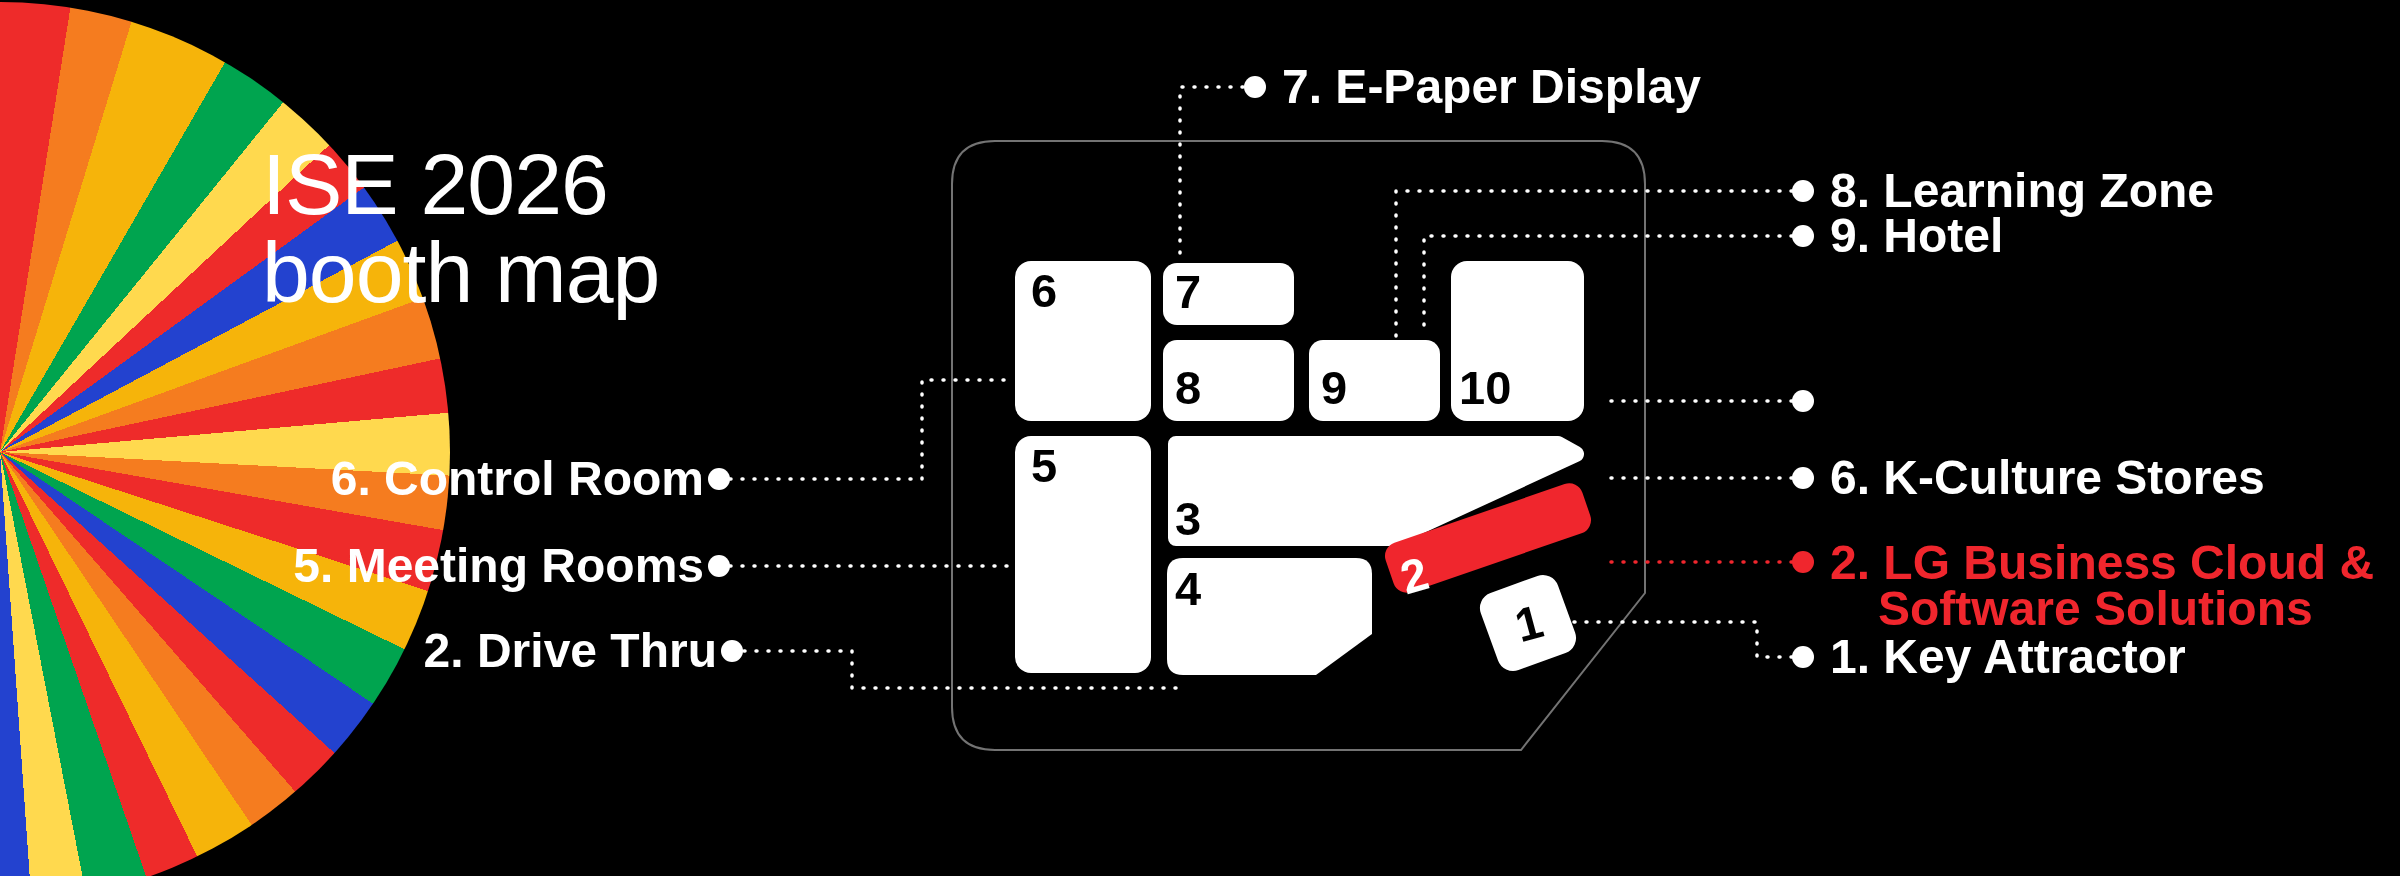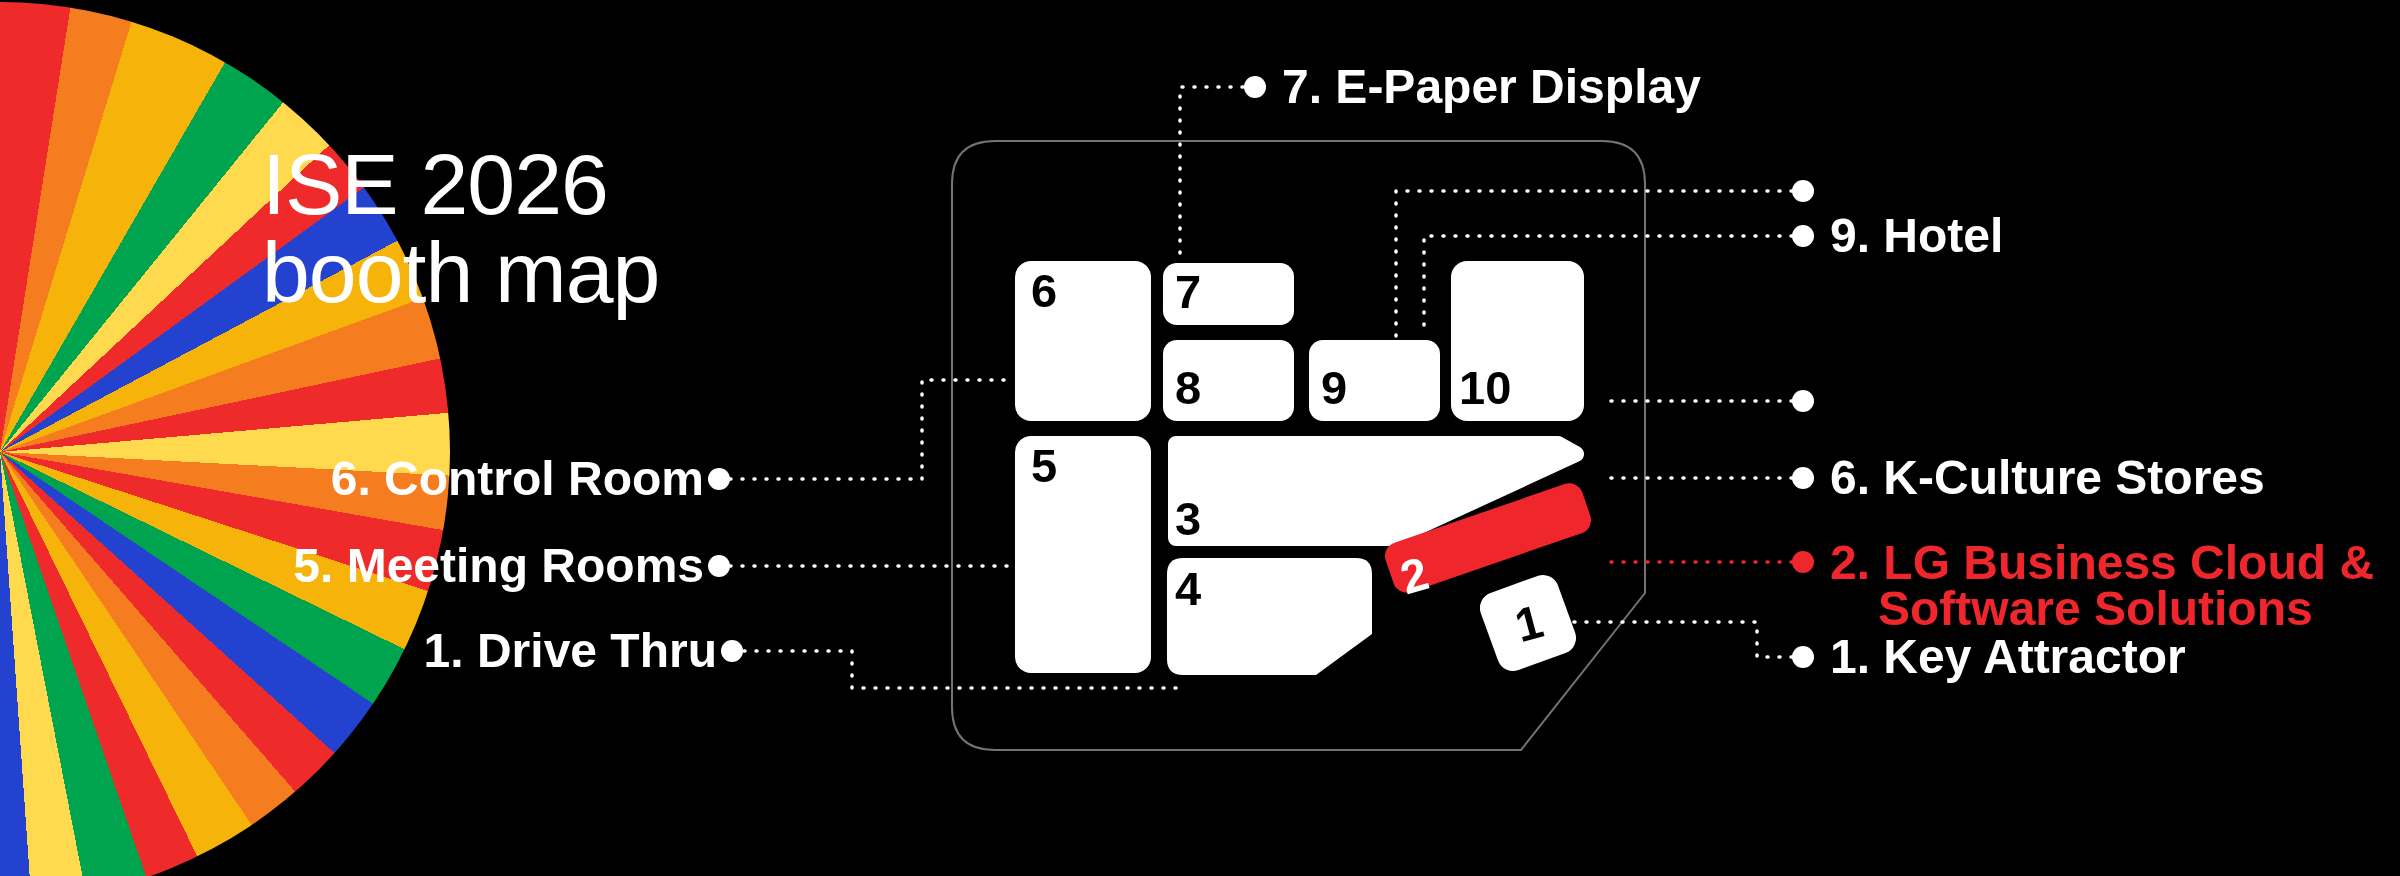--- a/index.html
+++ b/index.html
@@ -91,27 +91,28 @@
     <circle class="dot" cx="732" cy="651" r="11"></circle>
     <circle class="dot" cx="1803" cy="191" r="11"></circle>
     <circle class="dot" cx="1803" cy="236" r="11"></circle>
     <circle class="dot" cx="1803" cy="401" r="11"></circle>
     <circle class="dot" cx="1803" cy="478" r="11"></circle>
     <circle class="dot dot-red" cx="1803" cy="562" r="11"></circle>
     <circle class="dot" cx="1803" cy="657" r="11"></circle>
   </svg>
 
   <div class="lbl" style="left:1282px;top:61px;">7. E-Paper Display</div>
+  <div class="lbl" style="left:1830px;top:165px;">8. Learning Zone</div>
   <div class="lbl" style="left:1830px;top:210px;">9. Hotel</div>
   <div class="lbl" style="left:1830px;top:452px;">6. K-Culture Stores</div>
 
   <div class="lbl lbl-red" style="left:1830px;top:540px;">
     <span>2. LG Business Cloud &amp;</span>
     <span class="indent">Software Solutions</span>
   </div>
 
   <div class="lbl" style="left:1830px;top:631px;">1. Key Attractor</div>
 
   <div class="lbl" style="right:1696px;top:453px;">6. Control Room</div>
   <div class="lbl" style="right:1696px;top:540px;">5. Meeting Rooms</div>
-  <div class="lbl" style="right:1683px;top:625px;">1. Drive Thru</div>
+  <div class="lbl" style="right:1683px;top:625px;">2. Drive Thru</div>
 
 </div>
 
 </body></html>

